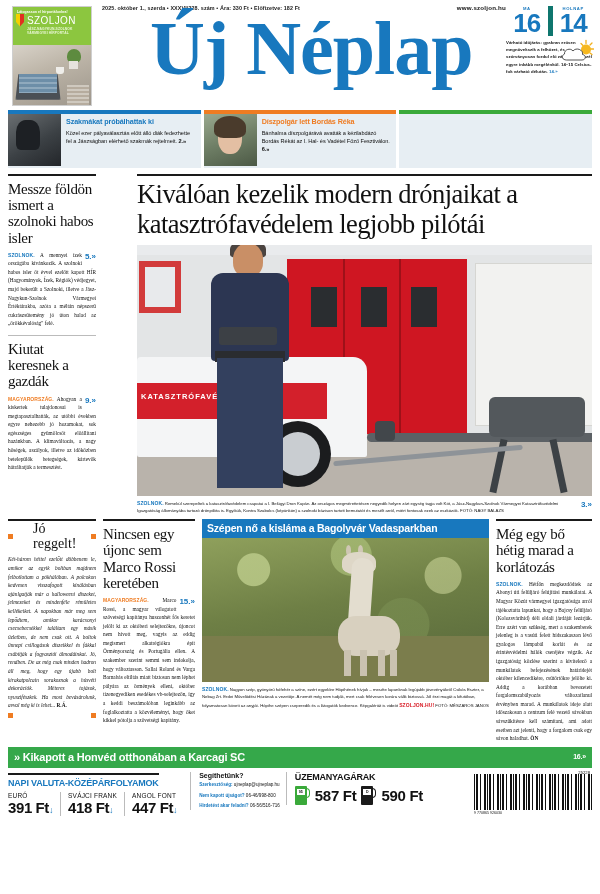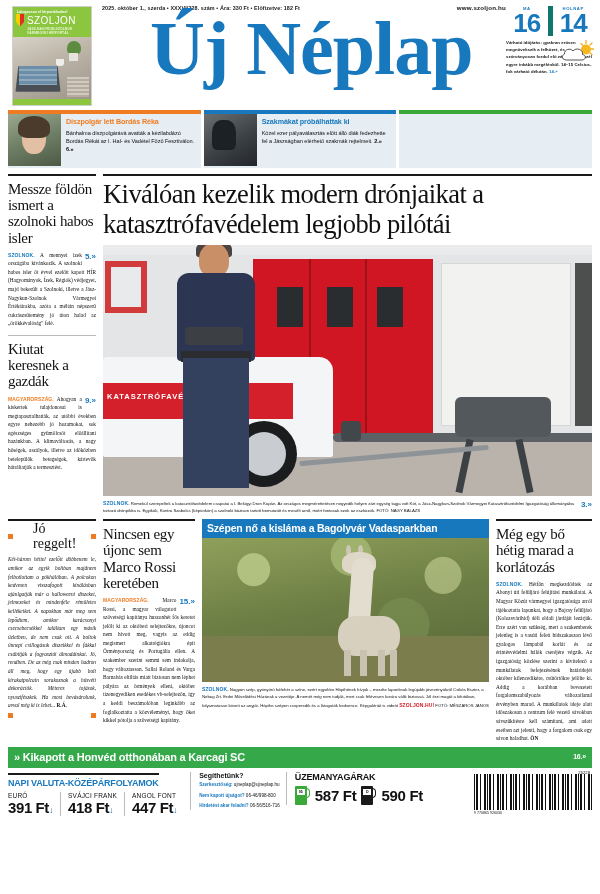--- a/index.html
+++ b/index.html
@@ -13,21 +13,21 @@
 
   
   .masthead { position: relative; height: 108px; padding: 4px 8px 0 8px; }
 
   .promo-box {
     position: absolute; left: 12px; top: 6px;
     width: 80px; height: 100px;
     border: 1px solid #cfcfcf;
     overflow: hidden; background: #8cc63f;
   }
-  .promo-top { height: 30px; background: #8cc63f; position: relative; }
+  .promo-top { height: 38px; background: #8cc63f; position: relative; }
   .promo-kicker {
     font-size: 3.4px; color: #fff; letter-spacing: .1px;
     padding: 2.5px 3px 0 4px; font-weight: bold;
   }
   .promo-logo-row { display: flex; align-items: center; padding: 0 3px; }
   .promo-shield {
     width: 8px; height: 13px; margin-right: 3px; flex: none;
     background: linear-gradient(90deg,#f5d000 0 50%, #e03020 50% 100%);
     clip-path: polygon(0 0,100% 0,100% 65%,50% 100%,0 65%);
   }
@@ -93,21 +93,21 @@
   .tp3 { background: linear-gradient(170deg,#c9a07a 0%,#a8794f 60%,#8a5f3c 100%); }
   .tp3:after{content:"";position:absolute;left:16px;top:12px;width:16px;height:24px;background:#f0f0f2;border-radius:30%;}
   .t-text { padding: 4px 5px 2px 5px; }
   .th { font-size: 7.2px; font-weight: bold; line-height: 1.12; margin-bottom: 2.5px; letter-spacing: -.1px;}
   .tb { font-size: 5.6px; line-height: 1.5; color: #111; letter-spacing: -.05px;}
   .pgref { font-weight: bold; }
 
   
   .body { display: flex; padding: 6px 8px 0 8px; gap: 7px; }
   .col-left { width: 88px; flex: none; }
-  .col-main { flex: 1; }
+  .col-main { flex: 1; margin-left: 34px; }
 
   .seriftitle {
     font-family: "Liberation Serif", serif;
     font-weight: normal; color: #111; line-height: 1.08; margin-left: 20px;
   }
   .l-title { font-size: 15px; margin: 5px 0 5px 0; letter-spacing: -.3px; }
   .body-txt { font-size: 5.3px; line-height: 1.62; text-align: justify; color: #111;
     font-family: "Liberation Serif", serif; }
   .loc { font-family: "Liberation Sans", sans-serif; font-weight: bold; font-size: 5px;
     color: #1878be; letter-spacing: .1px; }
@@ -296,39 +296,39 @@
         </svg>
         <div class="wx-text">
           <span>Várható időjárás: gyakran erősen megnövekszik a felhőzet, és szórványosan fordul elő záporeső. A szél egyre inkább megélénkül. 14–15 Celsius-fok várható délután.</span>
           <span class="pg">14.»</span>
         </div>
       </div>
     </div>
   </div>
 
   <div class="teasers">
+    <div class="teaser t1">
+      <div class="bar"></div>
+      <div class="teaser-inner">
+        <div class="t-photo tp1"></div>
+        <div class="t-text">
+          <div class="th">Szakmákat próbálhattak ki</div>
+          <div class="tb"><span>Közel ezer pályaválasztás előtt álló diák fedezhette fel a Jászságban elérhető szakmák rejtelmeit.</span>
+            <span class="pgref">2.»</span></div>
+        </div>
+      </div>
+    </div>
     <div class="teaser t2">
       <div class="bar"></div>
       <div class="teaser-inner">
         <div class="t-photo tp2"></div>
         <div class="t-text">
           <div class="th">Díszpolgár lett Bordás Réka</div>
           <div class="tb"><span>Bánhalma díszpolgárává avatták a kézilabdázó Bordás Rékát az I. Hal- és Vadétel Főző Fesztiválon.</span>
             <span class="pgref">6.»</span></div>
-        </div>
-      </div>
-    </div>
-    <div class="teaser t1">
-      <div class="bar"></div>
-      <div class="teaser-inner">
-        <div class="t-photo tp1"></div>
-        <div class="t-text">
-          <div class="th">Szakmákat próbálhattak ki</div>
-          <div class="tb"><span>Közel ezer pályaválasztás előtt álló diák fedezhette fel a Jászságban elérhető szakmák rejtelmeit.</span>
-            <span class="pgref">2.»</span></div>
         </div>
       </div>
     </div>
     <div class="teaser t3">
       <div class="bar"></div>
     </div>
   </div>
 
   <div class="body">
 

